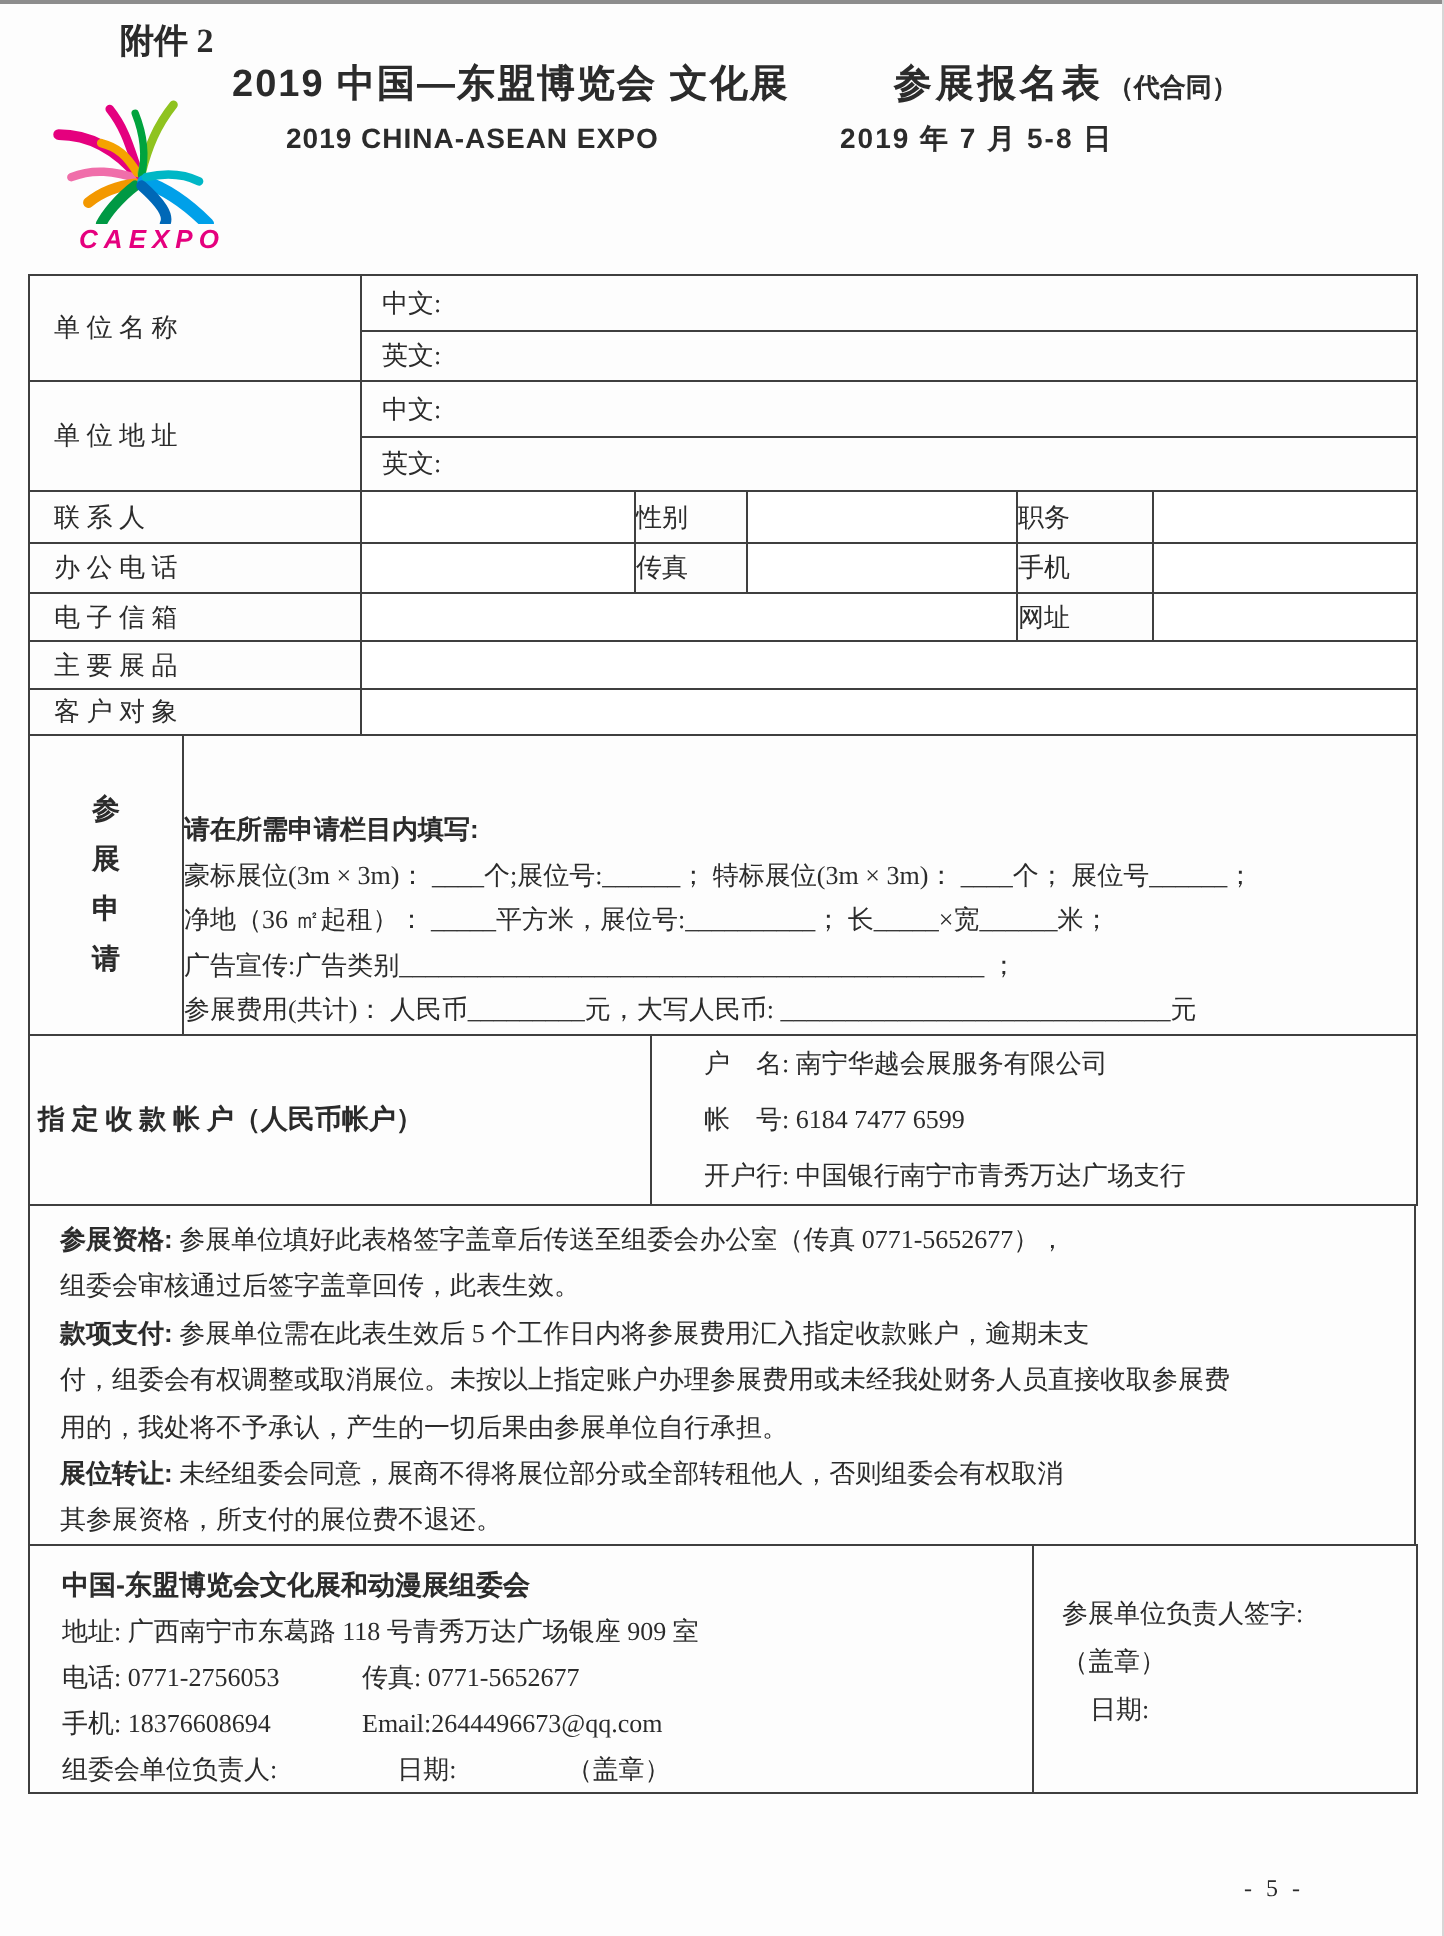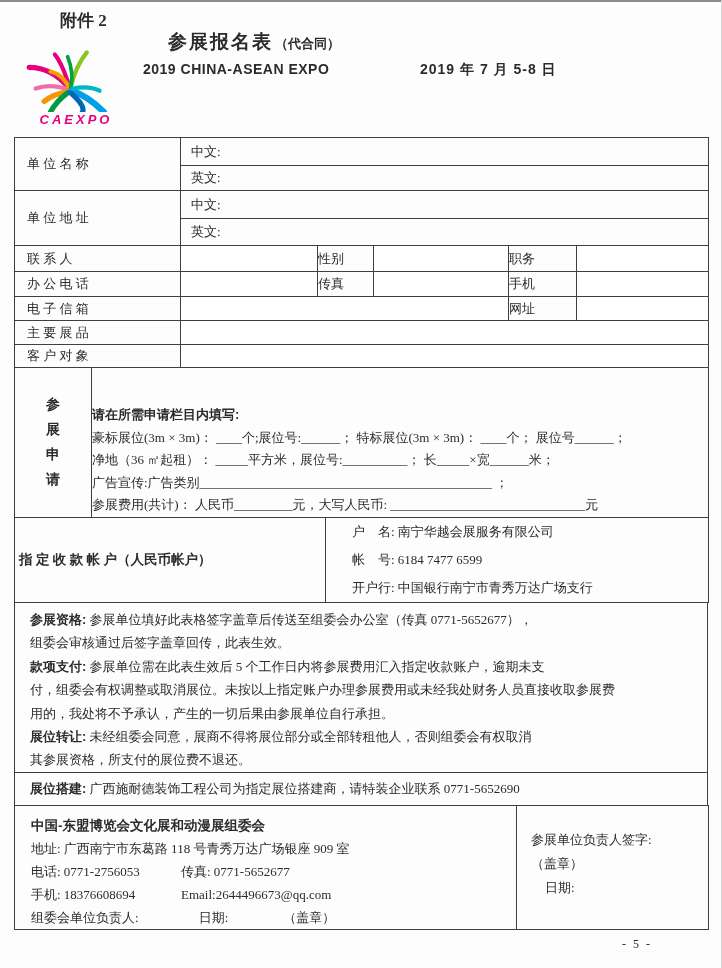--- a/index.html
+++ b/index.html
@@ -69,20 +69,21 @@
   .page-num{position:absolute;left:622px;top:937px;font-size:12px;letter-spacing:2px;}
 </style>
 </head>
 <body>
 
 <div class="scan-top"></div>
 <div class="scan-right"></div>
 
 <div class="attachment">附件 2</div>
 <div class="title-line">
+  <span class="title-cn">2019 中国—东盟博览会 文化展</span>
   <span class="title-form">参展报名表</span>
   <span class="title-paren">（代合同）</span>
 </div>
 <div class="sub-en">2019 CHINA-ASEAN EXPO</div>
 <div class="sub-date">2019 年 7 月 5-8 日</div>
 
 <div class="logo">
   <svg width="108" height="66" viewBox="0 0 100 62">
     <g fill="none" stroke-linecap="round">
       <path stroke-width="5" d="M46,40 C36,28 24,20 8,20" stroke="#e5007e"></path>
@@ -212,29 +213,20 @@
         <div><span class="ntitle">款项支付:</span><span> 参展单位需在此表生效后 5 个工作日内将参展费用汇入指定收款账户，逾期未支</span></div>
         <div>付，组委会有权调整或取消展位。未按以上指定账户办理参展费用或未经我处财务人员直接收取参展费</div>
         <div>用的，我处将不予承认，产生的一切后果由参展单位自行承担。</div>
         <div><span class="ntitle">展位转让:</span><span> 未经组委会同意，展商不得将展位部分或全部转租他人，否则组委会有权取消</span></div>
         <div>其参展资格，所支付的展位费不退还。</div>
       </td>
     </tr>
   </tbody>
     </table>
 
-  <table class="tbl">
-    <tbody>
-        <tr style="height:33px">
-      <td class="builder-cell">
-        <span class="ntitle">展位搭建:</span><span> 广西施耐德装饰工程公司为指定展位搭建商，请特装企业联系 0771-5652690</span>
-      </td>
-    </tr>
-  </tbody>
-    </table>
 
   <table class="tbl">
     <colgroup>
         <col style="width:502px">
         <col style="width:192px">
       </colgroup>
     <tbody>
         <tr style="height:116px">
       <td class="cmt-left">
         <div class="cmt-org">中国-东盟博览会文化展和动漫展组委会</div>

